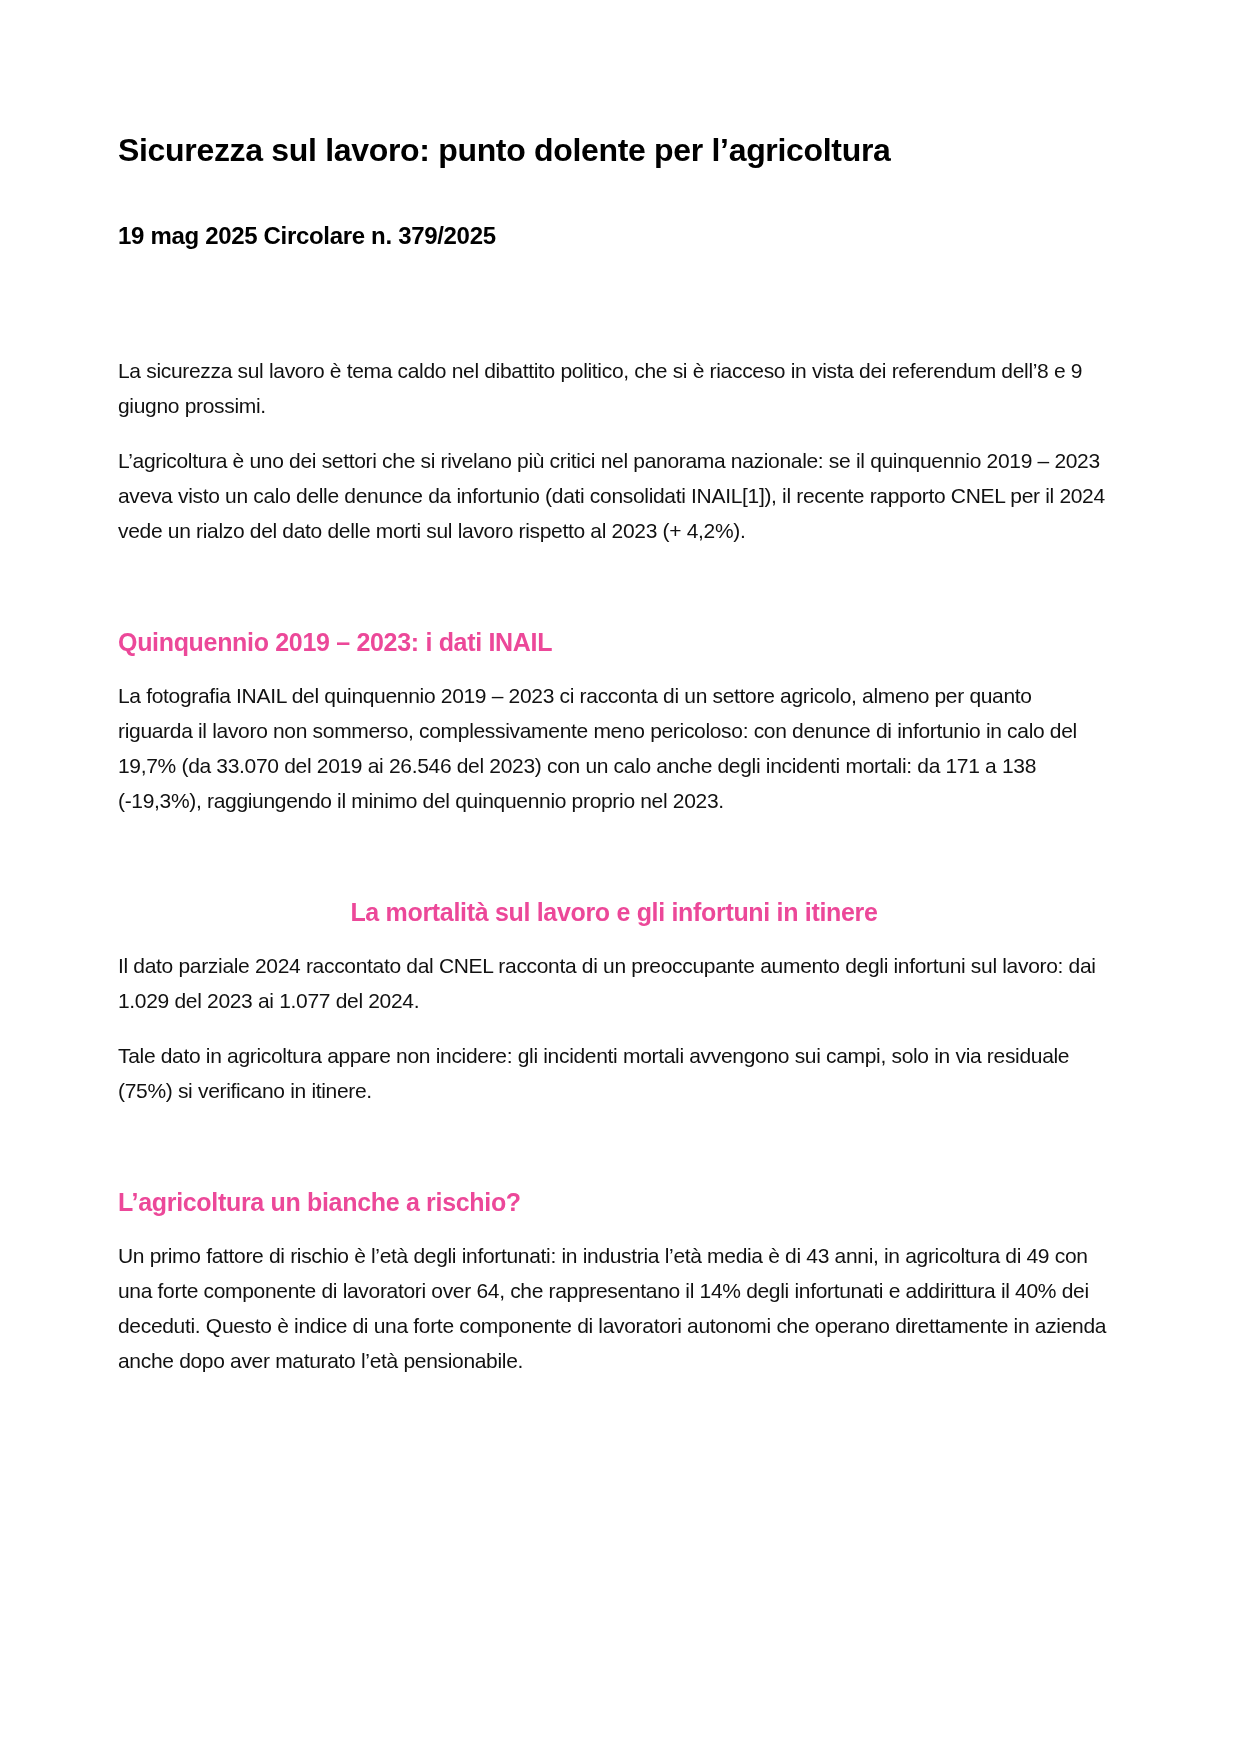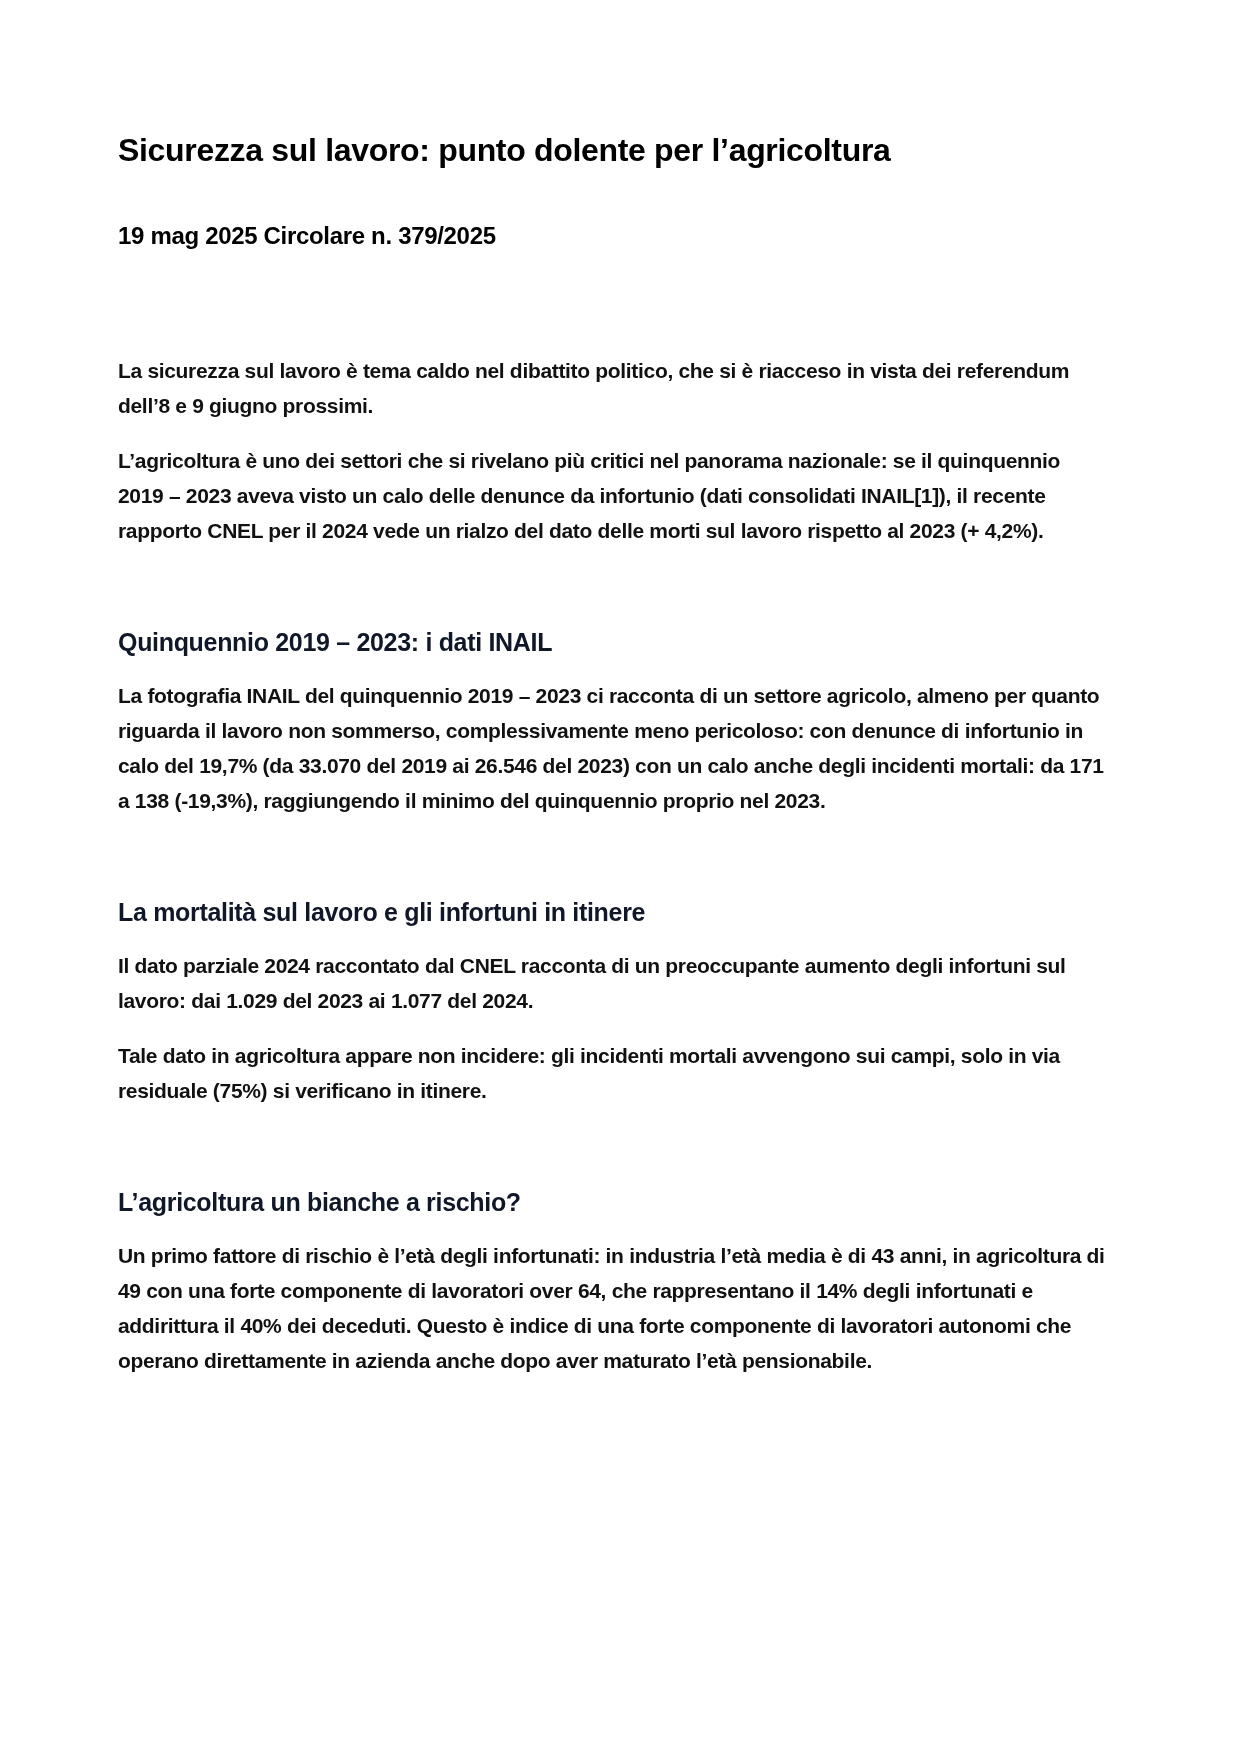--- a/index.html
+++ b/index.html
@@ -30,30 +30,30 @@
     font-size: 24px;
     line-height: 35px;
     font-weight: 700;
     color: #000000;
     margin: 0 0 100px 0;
   }
   p.body {
     font-size: 21px;
     line-height: 35px;
     margin: 0 0 20px 0;
-    font-weight: bold;
   }
   h2.sec {
     font-size: 25px;
     line-height: 40px;
     font-weight: 700;
-    color: #0f172a;
+    color: #ec4899;
     margin: 74px 0 16px 0;
   }
   h2.sec.tight {
+    text-align: center;
   }
 </style>
 </head>
 <body>
 
 <div class="page">
 
   <h1 class="doc-title">Sicurezza sul lavoro: punto dolente per l’agricoltura</h1>
 
   <p class="dateline">19 mag 2025 Circolare n. 379/2025</p>

